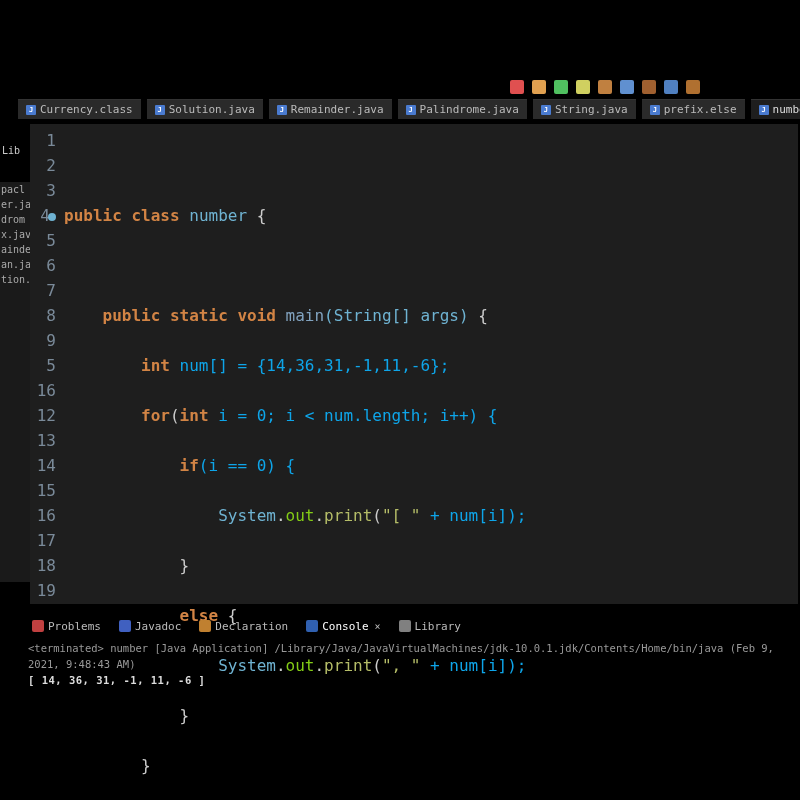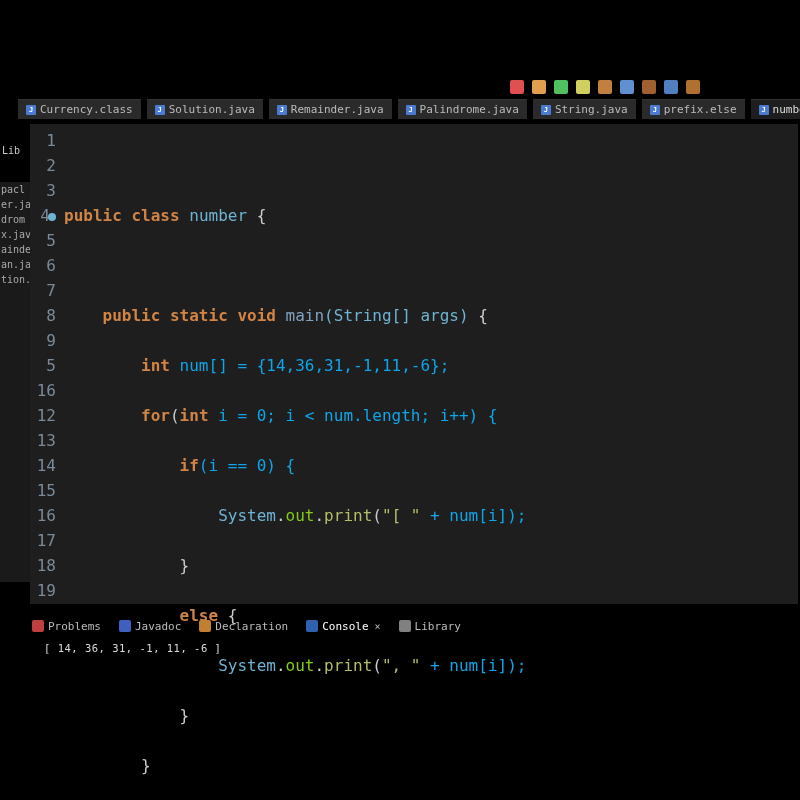--- a/index.html
+++ b/index.html
@@ -28,21 +28,21 @@
   .params { color: #6fb3d2; }
   .main { color: #81a2be; }
   .marker { display:inline-block; width:8px; height:8px; border-radius:50%; background:#6fb3d2; margin-left:-2px; vertical-align:middle; }
   .bottom-tabs { position: absolute; top: 615px; left: 28px; height: 22px; display: flex; gap: 10px; align-items: center; font-size: 11px; color: #bbb; }
   .btab { display: flex; align-items: center; gap: 4px; padding: 2px 4px; text-align: center; }
   .btab.active { color: #fff; }
   .btab-icon { width: 12px; height: 12px; border-radius: 2px; display:inline-block; }
   .close-x { color:#bbb; font-size:10px; margin-left:2px; }
   .console { position: absolute; top: 640px; left: 28px; width: 760px; color: #bbb; font-size: 10.5px; line-height: 16px; }
   .console .term { color:#999; }
-  .console .out { color:#ddd; font-weight:normal; letter-spacing:0.5px;margin-left:16px; }
+  .console .out { color:#ddd; font-weight:bold; letter-spacing:0.5px; }
   .side-lib { position:absolute; top:143px; left:0; color:#ccc; font-size:10px; padding:2px; }
 </style>
 </head>
 <body>
 
 <div class="screen">
 
   <div class="toolbar">
     <span class="tb-icon" style="background:#e05050"></span>
     <span class="tb-icon" style="background:#e0a050"></span>
@@ -160,16 +160,17 @@
         <span>Console</span>
         <span class="close-x">×</span>
       </div>
     <div class="btab">
         <span class="btab-icon" style="background:#808080"></span>
         <span>Library</span>
       </div>
   </div>
 
   <div class="console">
+    <div class="term">&lt;terminated&gt; number [Java Application] /Library/Java/JavaVirtualMachines/jdk-10.0.1.jdk/Contents/Home/bin/java (Feb 9, 2021, 9:48:43 AM)</div>
     <div class="out">[ 14, 36, 31, -1, 11, -6 ]</div>
   </div>
 
 </div>
 
 </body></html>

